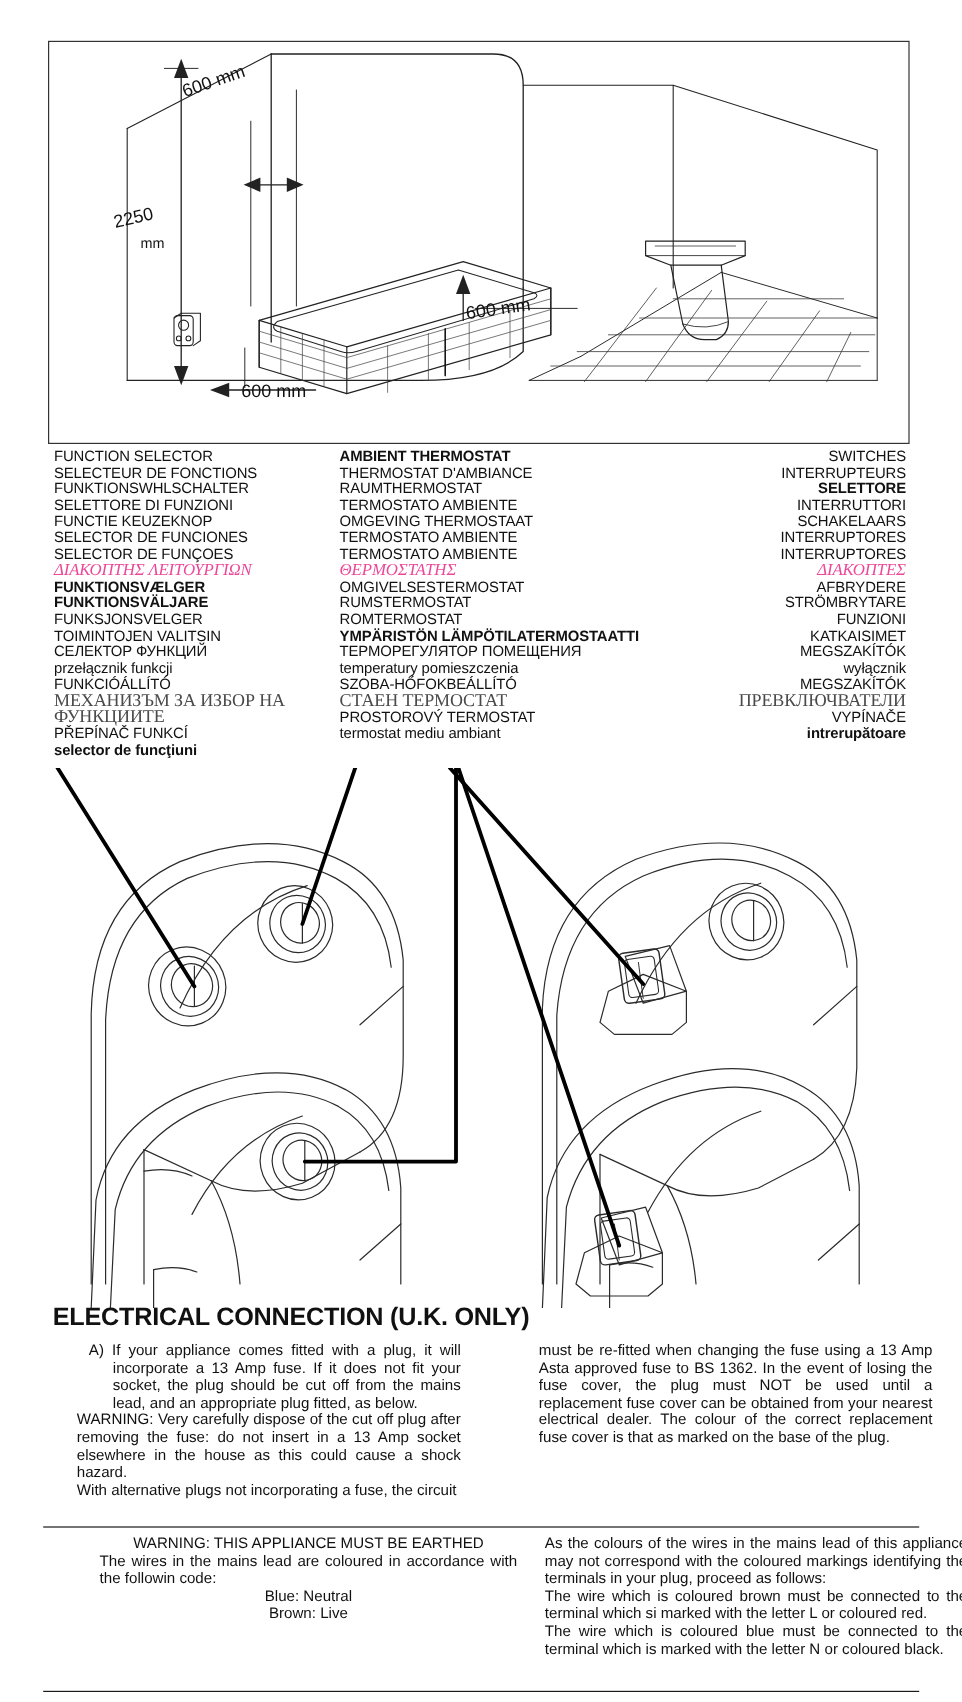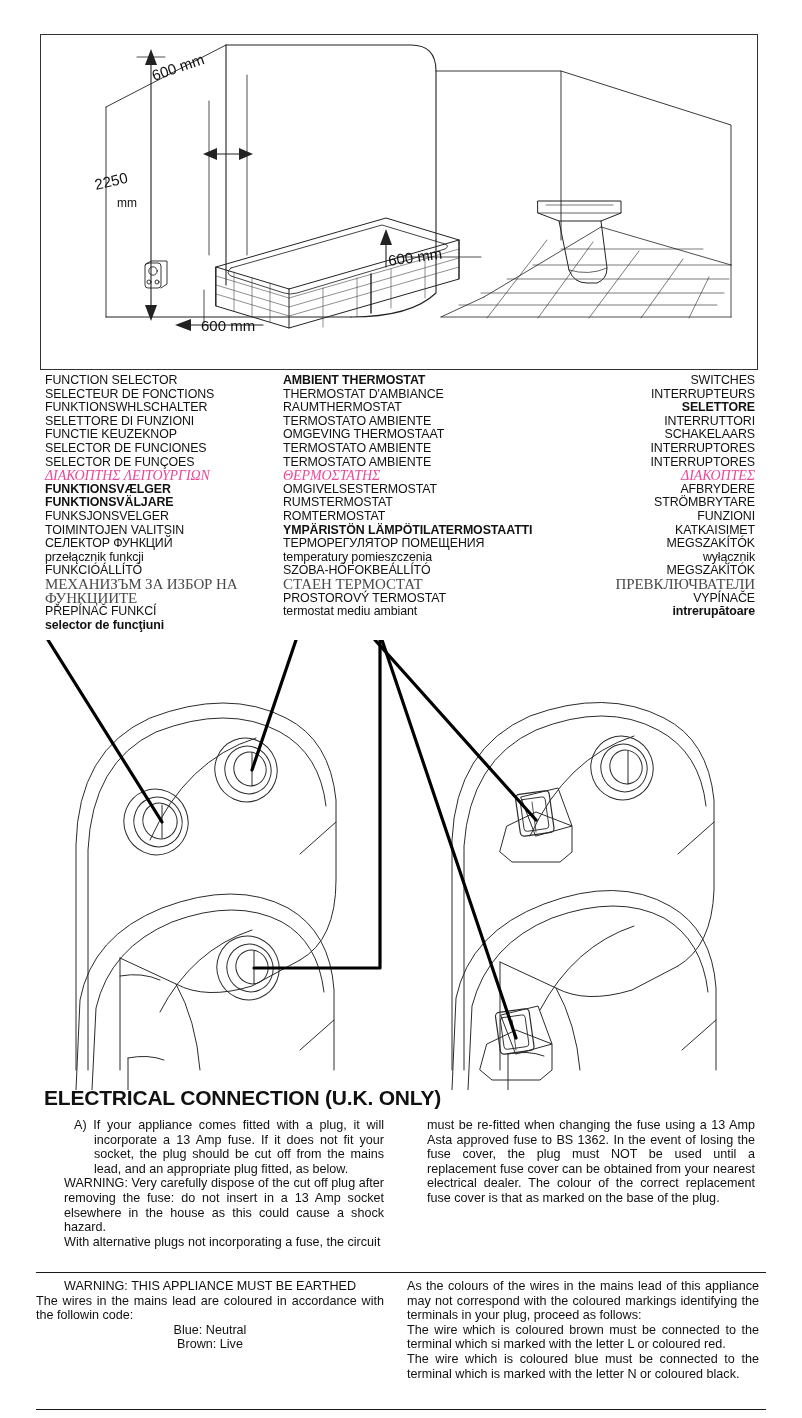--- a/index.html
+++ b/index.html
@@ -104,21 +104,21 @@
   }
   .elec-col {
     position: absolute;
     top: 32px;
     font-size: 12.6px;
     line-height: 14.6px;
     text-align: justify;
     text-justify: inter-word;
   }
   .elec-col.c1 { left: 44px;  width: 340px; }
-  .elec-col.c2 { left: 407px; width: 348px; }
+  .elec-col.c2 { left: 429px; width: 348px; }
 
   .para { display: block; margin: 0 0 0 0; }
   .para.hang {
     padding-left: 20px;
     text-indent: -20px;
     margin-left: 30px;
   }
   .para.ind { padding-left: 20px; }
   .para-last { text-align: left; }
 
@@ -137,20 +137,21 @@
     top: 1409px;
     width: 730px;
     height: 0;
     border-top: 1.6px solid #1a1a1a;
   }
   .warn {
     position: absolute;
     top: 1279px;
     font-size: 12.6px;
     line-height: 14.6px;
+    margin-left: 47px;
   }
   .warn.c1 {
     left: 36px;
     width: 348px;
     text-align: center;
   }
   .warn.c2 {
     left: 407px;
     width: 352px;
     text-align: justify;

